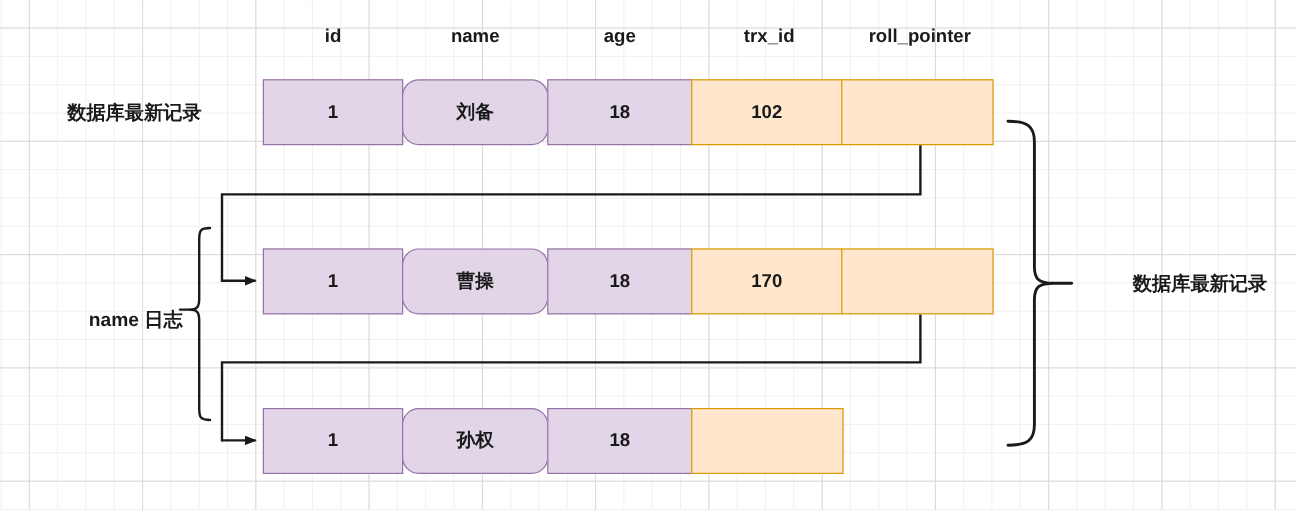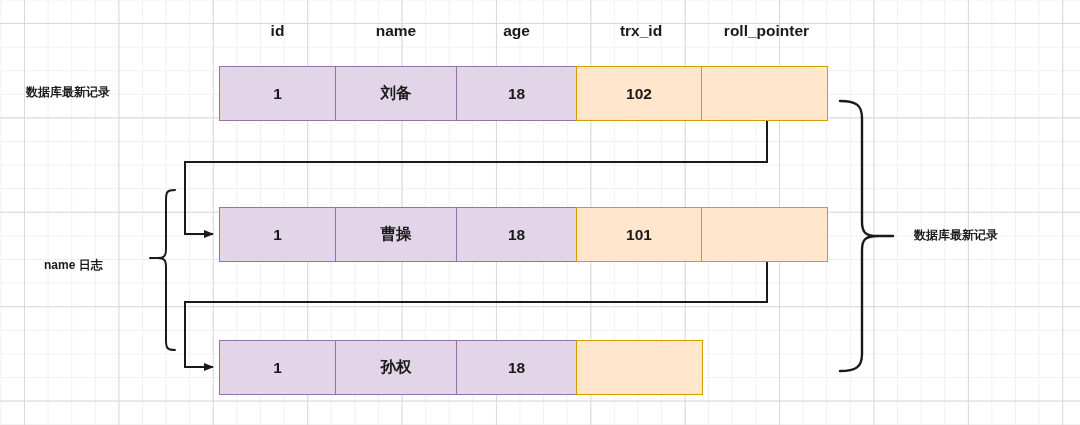--- a/index.html
+++ b/index.html
@@ -78,31 +78,32 @@
   }
   .cell.orange {
     background-color: #ffe6cc;
     border-color: #d79b00;
     text-align: right;
   }
   
   .cell.orange { position: relative; z-index: 2; }
 
   .w-id   { width: 117px; }
-  .w-name { width: 122px; }
+  .w-name { width: 122px; border-radius: 14px; }
   .w-age  { width: 121px; }
   .w-trx  { width: 126px; }
   .w-roll { width: 127px; }
 
   
   .side-label {
     position: absolute;
-    font-size: 12px;
+    font-size: 16px;
     color: #1a1a1a;
     white-space: nowrap;
+    margin-left: 30px;
   }
 
   svg.overlay {
     position: absolute;
     left: 0;
     top: 0;
     width: 1080px;
     height: 425px;
     pointer-events: none;
     overflow: visible;
@@ -130,21 +131,21 @@
     <div class="cell purple w-name">刘备</div>
     <div class="cell purple w-age">18</div>
     <div class="cell orange w-trx">102</div>
     <div class="cell orange w-roll"></div>
   </div>
 
   <div class="record-row" style="top:207px;">
     <div class="cell purple w-id">1</div>
     <div class="cell purple w-name">曹操</div>
     <div class="cell purple w-age">18</div>
-    <div class="cell orange w-trx">101</div>
+    <div class="cell orange w-trx">170</div>
     <div class="cell orange w-roll"></div>
   </div>
 
   <div class="record-row" style="top:340px;">
     <div class="cell purple w-id">1</div>
     <div class="cell purple w-name">孙权</div>
     <div class="cell purple w-age">18</div>
     <div class="cell orange w-roll"></div>
   </div>
 

